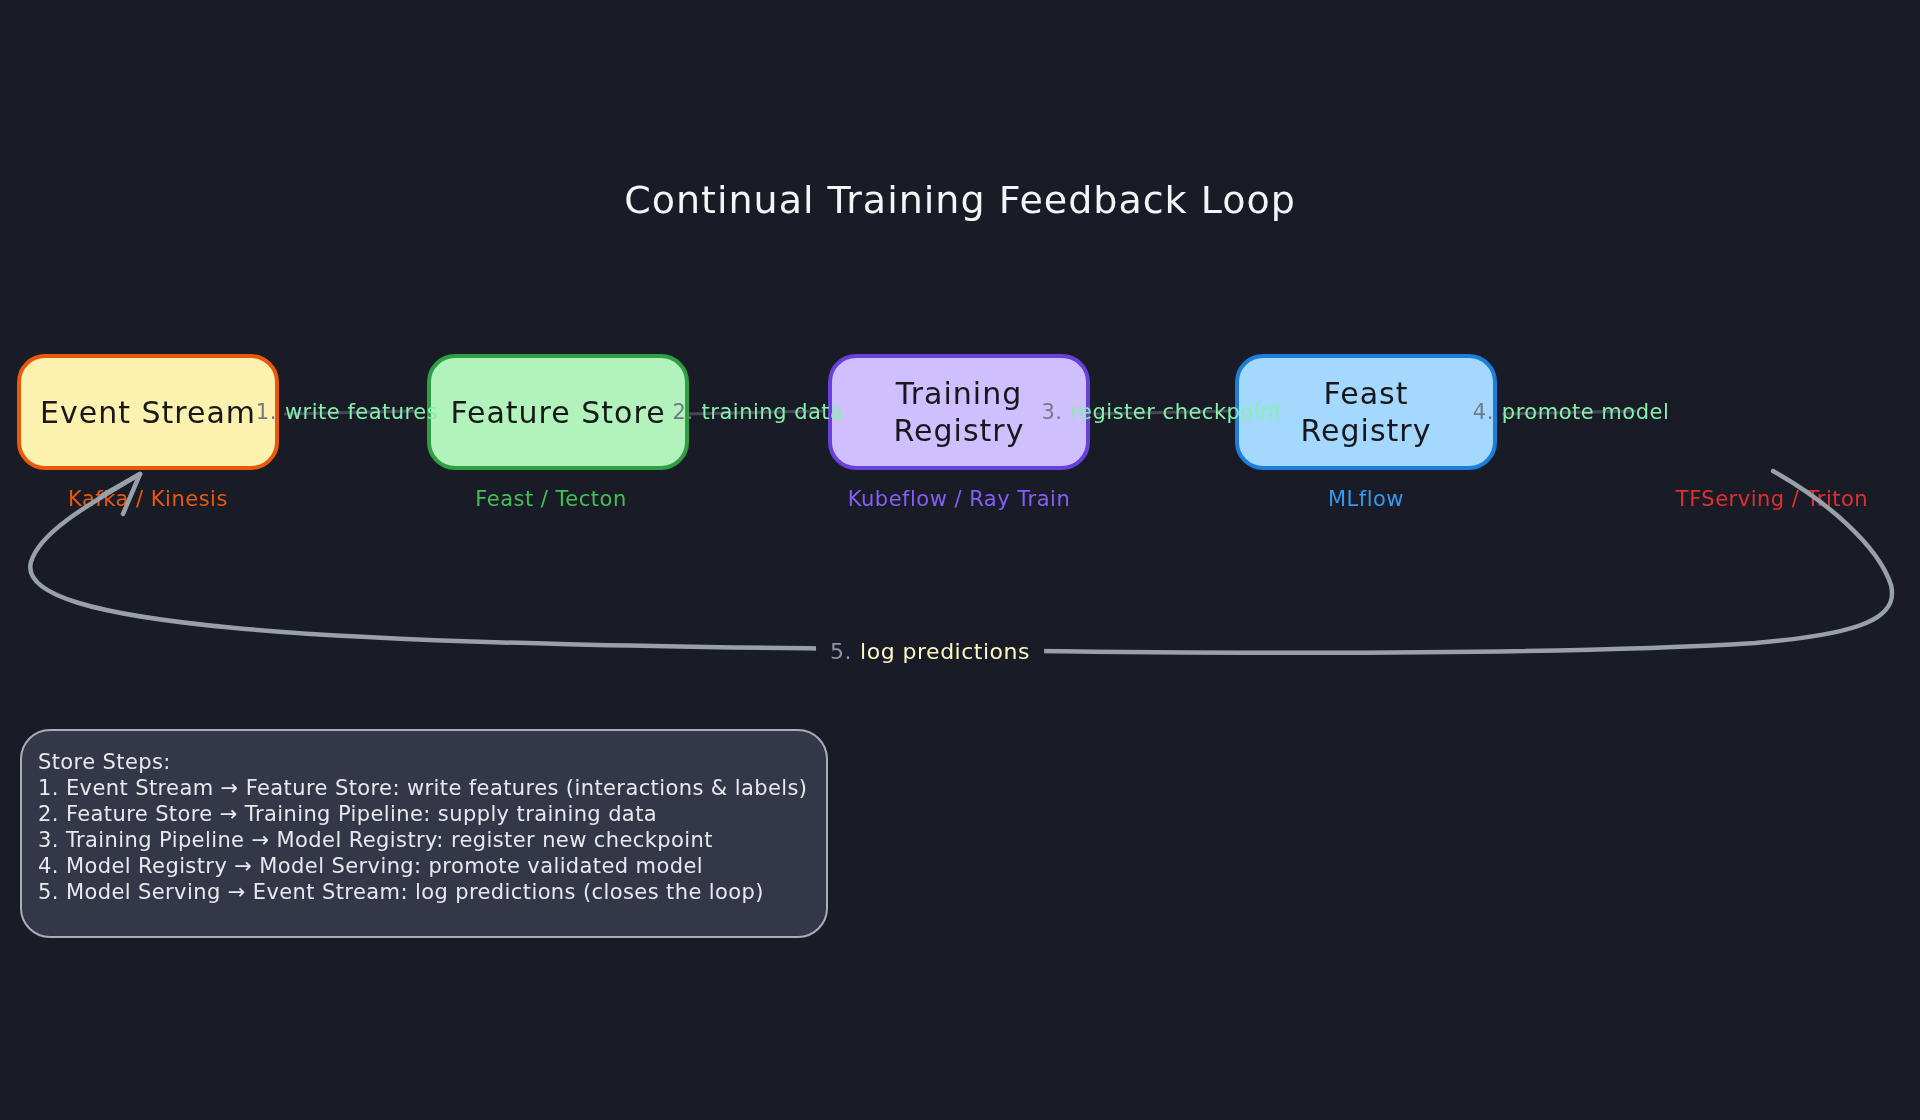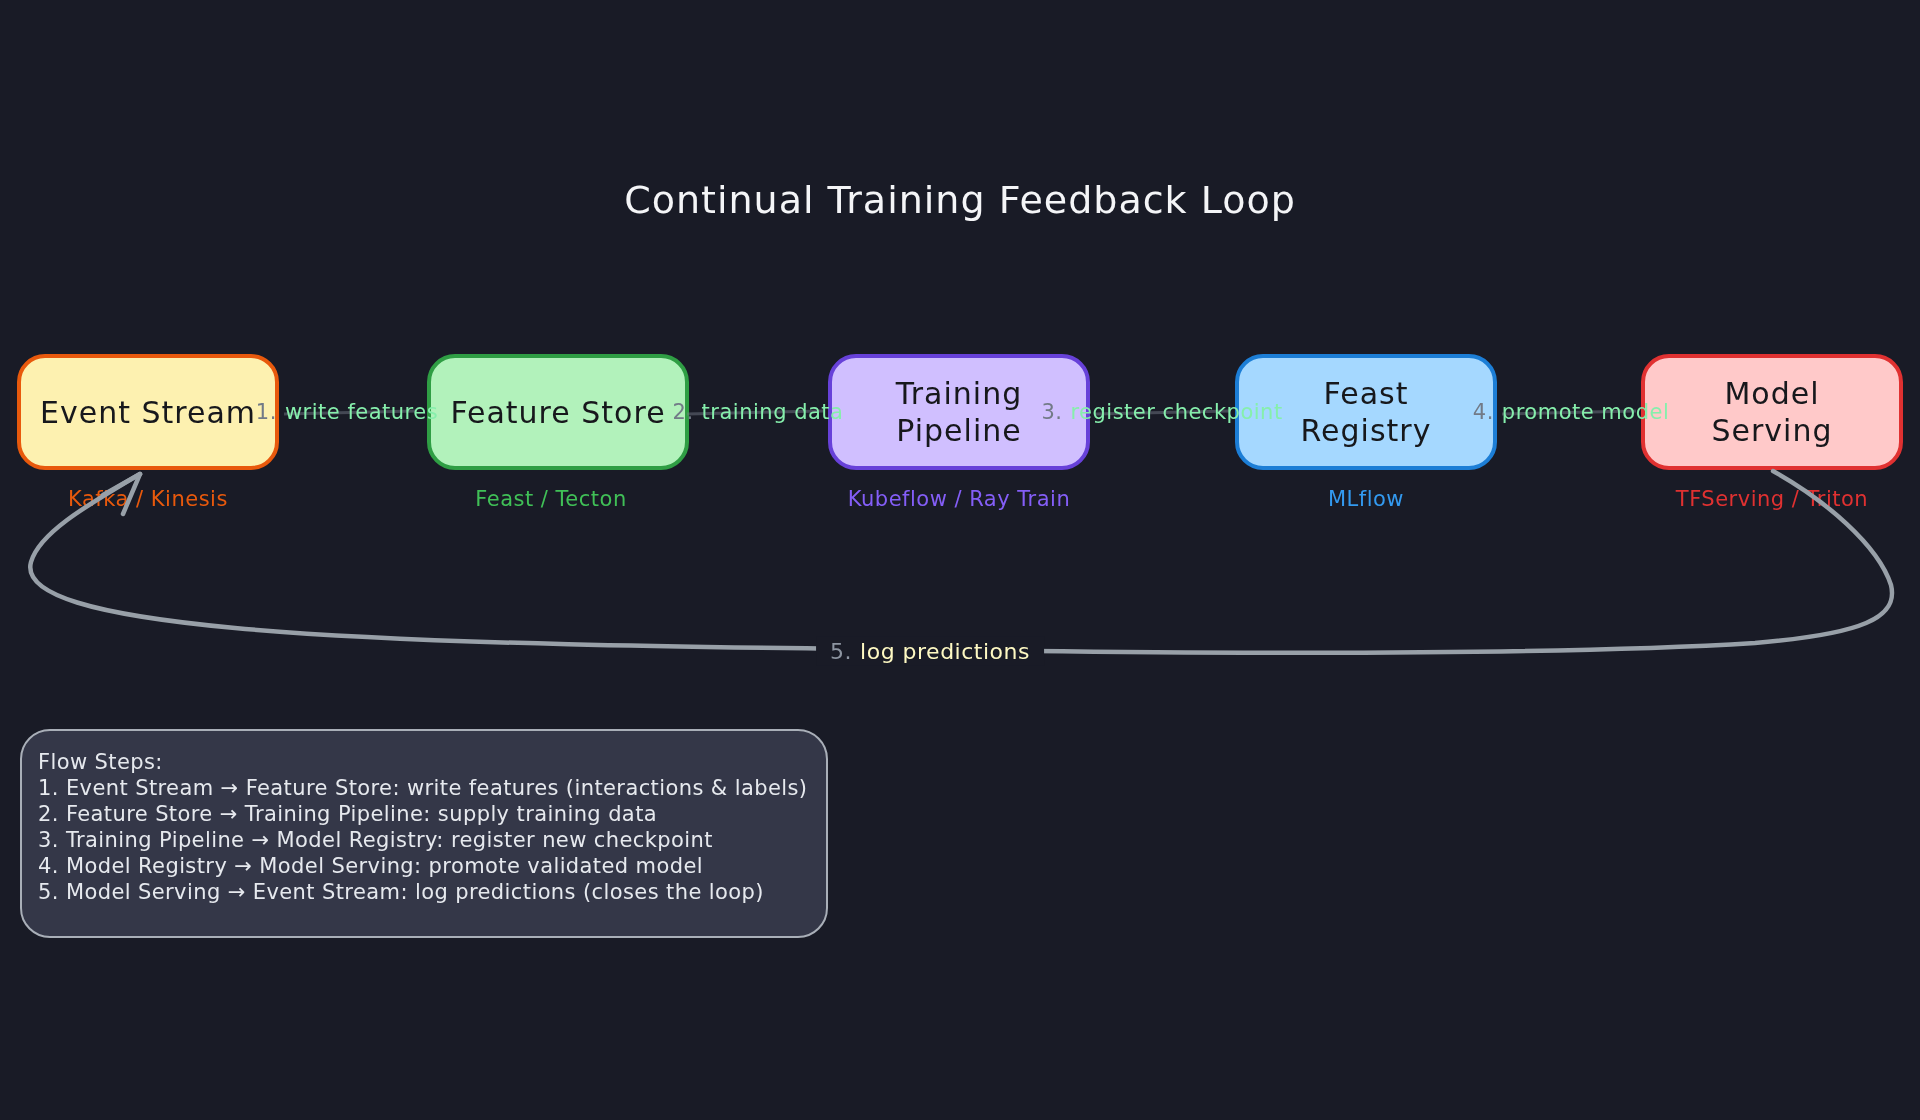--- a/index.html
+++ b/index.html
@@ -76,27 +76,24 @@
     </g>
   </svg>
 
   <div class="node one-line" style="left: 17px; --fill: #fdf1b0; --border: #e8590c; --tech: #e8590c;">
     <div class="node-label">Event Stream</div>
   </div>
   <div class="node one-line" style="left: 427px; --fill: #b2f2bb; --border: #2f9e44; --tech: #40c057;">
     <div class="node-label">Feature Store</div>
   </div>
   <div class="node two-line" style="left: 828px; --fill: #d0bfff; --border: #6741d9; --tech: #845ef7;">
-    <div class="node-label">Training Pipeline</div>
+    <div class="node-label">Training Registry</div>
   </div>
   <div class="node two-line" style="left: 1235px; --fill: #a5d8ff; --border: #1c7ed6; --tech: #339af0;">
     <div class="node-label">Feast Registry</div>
-  </div>
-  <div class="node two-line" style="left: 1641px; --fill: #ffc9c9; --border: #e03131; --tech: #e03131;">
-    <div class="node-label">Model Serving</div>
   </div>
 
   <div class="tech-label" style="left: 148px; --fill: #fdf1b0; --border: #e8590c; --tech: #e8590c;">Kafka / Kinesis</div>
   <div class="tech-label" style="left: 551px; --fill: #b2f2bb; --border: #2f9e44; --tech: #40c057;">Feast / Tecton</div>
   <div class="tech-label" style="left: 959px; --fill: #d0bfff; --border: #6741d9; --tech: #845ef7;">Kubeflow / Ray Train</div>
   <div class="tech-label" style="left: 1366px; --fill: #a5d8ff; --border: #1c7ed6; --tech: #339af0;">MLflow</div>
   <div class="tech-label" style="left: 1772px; --fill: #ffc9c9; --border: #e03131; --tech: #e03131;">TFServing / Triton</div>
 
   <div class="edge-label" style="left:347px">
     <span class="num">1.</span><span class="txt">write features</span>
@@ -108,21 +105,21 @@
     <span class="num">3.</span><span class="txt">register checkpoint</span>
   </div>
   <div class="edge-label" style="left:1571px">
     <span class="num">4.</span><span class="txt">promote model</span>
   </div>
   <div class="loop-label">
     <span class="num">5.</span><span class="txt">log predictions</span>
   </div>
 
   <div class="flow-panel">
-    <div class="flow-heading">Flow Steps:</div>
+    <div class="flow-heading">Store Steps:</div>
     <div class="flow-step">1. Event Stream → Feature Store: write features (interactions &amp; labels)</div>
     <div class="flow-step">2. Feature Store → Training Pipeline: supply training data</div>
     <div class="flow-step">3. Training Pipeline → Model Registry: register new checkpoint</div>
     <div class="flow-step">4. Model Registry → Model Serving: promote validated model</div>
     <div class="flow-step">5. Model Serving → Event Stream: log predictions (closes the loop)</div>
   </div>
 
 </div>
 
 </body></html>

